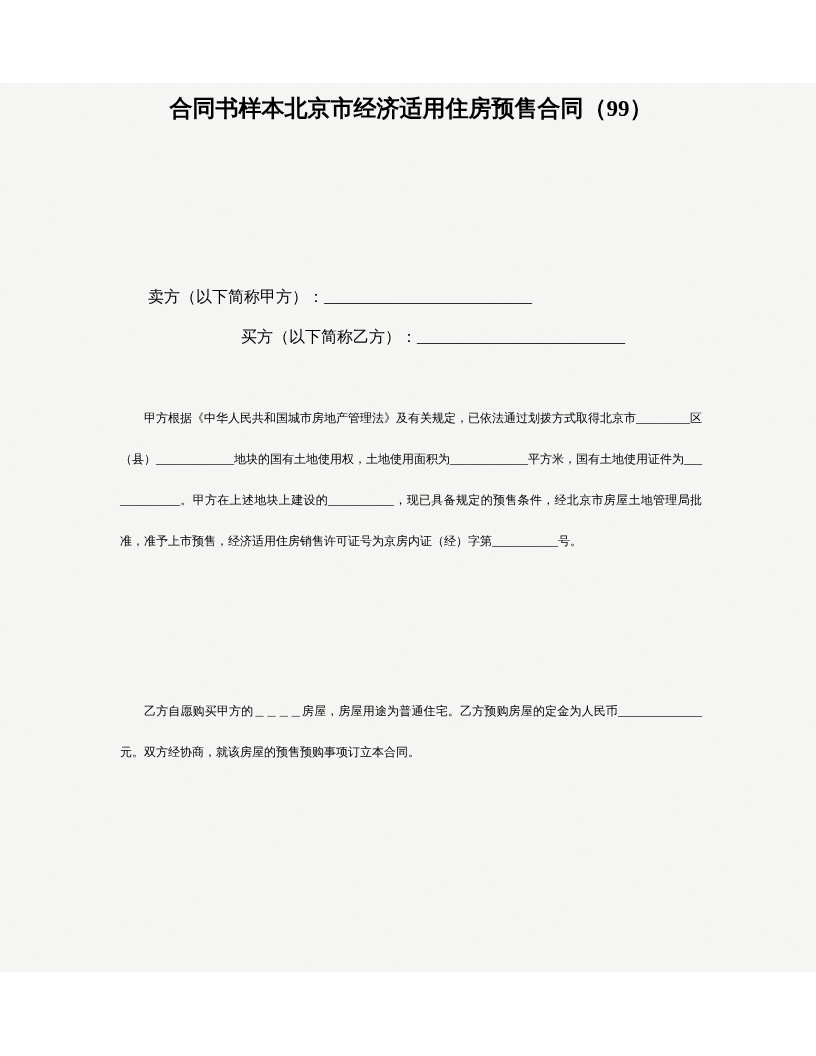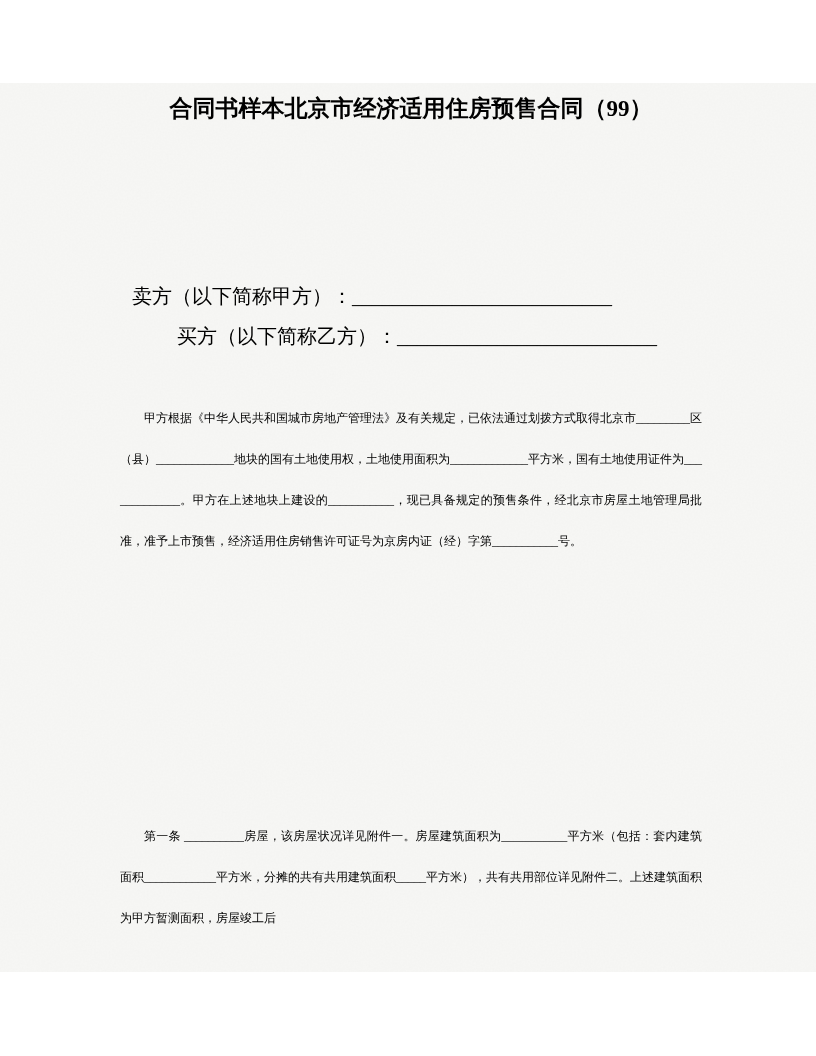--- a/index.html
+++ b/index.html
@@ -45,23 +45,23 @@
     top: 8px;
     width: 582px;
     text-align: center;
     font-size: 23px;
     font-weight: bold;
     line-height: 36px;
     white-space: nowrap;
   }
   .party-line {
     position: absolute;
-    left: 0;
+    left: 16px;
     width: 582px;
-    font-size: 20px;
+    font-size: 16px;
     line-height: 41px;
     padding-left: 12px;
     box-sizing: border-box;
     white-space: nowrap;
     font-family: Liberation Serif, serif;
   }
   .party-seller { top: 193px; }
   .party-buyer  { top: 233px; text-align: center; }
   .para {
     position: absolute;
@@ -106,17 +106,17 @@
     <div class="party-line party-seller">
       <span>卖方（以下简称甲方）：</span><span class="blank-line">__________________________</span>
     </div>
 
     <div class="party-line party-buyer">
       <span>买方（以下简称乙方）：</span><span class="blank-line">__________________________</span>
     </div>
 
     <div class="para para-1">甲方根据《中华人民共和国城市房地产管理法》及有关规定，已依法通过划拨方式取得北京市_________区（县）_____________地块的国有土地使用权，土地使用面积为_____________平方米，国有土地使用证件为_____________。甲方在上述地块上建设的___________，现已具备规定的预售条件，经北京市房屋土地管理局批准，准予上市预售，经济适用住房销售许可证号为京房内证（经）字第___________号。</div>
 
+    <div class="para para-2">乙方自愿购买甲方的＿＿＿＿房屋，房屋用途为普通住宅。乙方预购房屋的定金为人民币______________元。双方经协商，就该房屋的预售预购事项订立本合同。</div>
 
-    <div class="para para-3">第一条 __________房屋，该房屋状况详见附件一。房屋建筑面积为___________平方米（包括：套内建筑面积____________平方米，分摊的共有共用建筑面积_____平方米），共有共用部位详见附件二。上述建筑面积为甲方暂测面积，房屋竣工后</div>
 
   </div>
 </div>
 
 </body></html>

